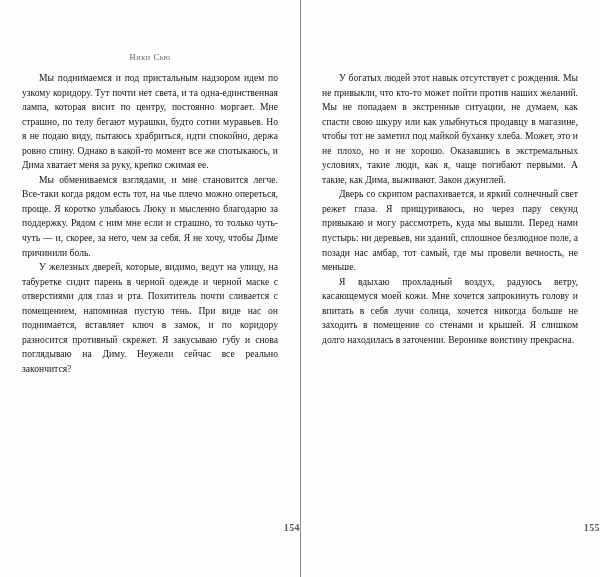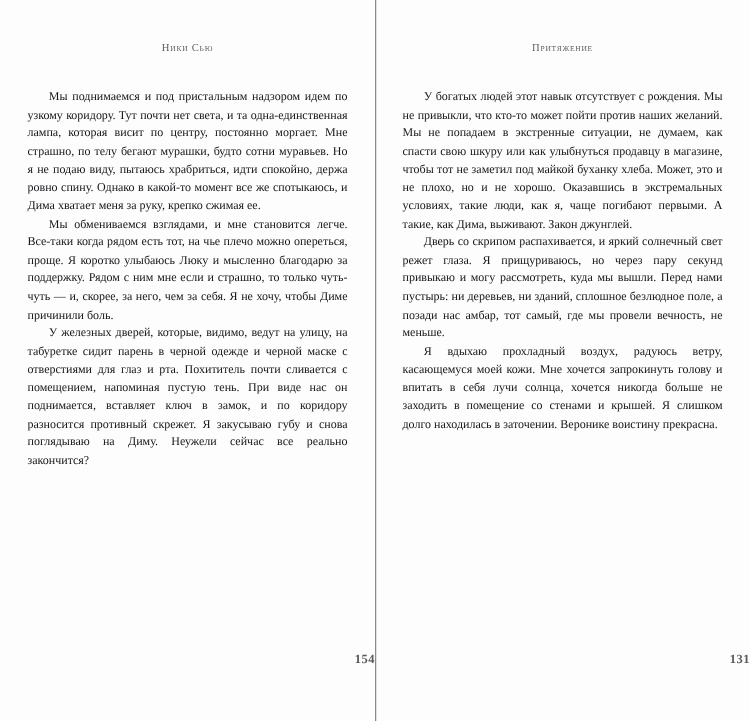--- a/index.html
+++ b/index.html
@@ -44,21 +44,21 @@
 
   .page-left {
     padding: 0 22px 0 22px;
   }
   .page-right {
     padding: 0 22px 0 22px;
   }
 
   .running-head {
     position: absolute;
-    top: 33px;
+    top: 52px;
     left: 0;
     width: 300px;
     text-align: center;
     font-size: 8.5px;
     letter-spacing: 0.6px;
     color: #5e5e5e;
     font-variant: small-caps;
   }
 
   .body-text {
@@ -112,24 +112,23 @@
       <p>Мы обмениваемся взглядами, и мне становится легче. Все-таки когда рядом есть тот, на чье плечо можно опереться, проще. Я коротко улыбаюсь Люку и мысленно благодарю за поддержку. Рядом с ним мне если и страшно, то только чуть-чуть — и, скорее, за него, чем за себя. Я не хочу, чтобы Диме причинили боль.</p>
       <p>У железных дверей, которые, видимо, ведут на улицу, на табуретке сидит парень в черной одежде и черной маске с отверстиями для глаз и рта. Похититель почти сливается с помещением, напоминая пустую тень. При виде нас он поднимается, вставляет ключ в замок, и по коридору разносится противный скрежет. Я закусываю губу и снова поглядываю на Диму. Неужели сейчас все реально закончится?</p>
     </div>
 
     <div class="folio">154</div>
   </div>
 
   <div class="gutter-line"></div>
 
   <div class="page page-right">
-    <div class="running-head">Притяжение</div>
 
     <div class="body-text">
       <p>У богатых людей этот навык отсутствует с рождения. Мы не привыкли, что кто-то может пойти против наших желаний. Мы не попадаем в экстренные ситуации, не думаем, как спасти свою шкуру или как улыбнуться продавцу в магазине, чтобы тот не заметил под майкой буханку хлеба. Может, это и не плохо, но и не хорошо. Оказавшись в экстремальных условиях, такие люди, как я, чаще погибают первыми. А такие, как Дима, выживают. Закон джунглей.</p>
       <p>Дверь со скрипом распахивается, и яркий солнечный свет режет глаза. Я прищуриваюсь, но через пару секунд привыкаю и могу рассмотреть, куда мы вышли. Перед нами пустырь: ни деревьев, ни зданий, сплошное безлюдное поле, а позади нас амбар, тот самый, где мы провели вечность, не меньше.</p>
       <p>Я вдыхаю прохладный воздух, радуюсь ветру, касающемуся моей кожи. Мне хочется запрокинуть голову и впитать в себя лучи солнца, хочется никогда больше не заходить в помещение со стенами и крышей. Я слишком долго находилась в заточении. Веронике воистину прекрасна.</p>
     </div>
 
-    <div class="folio">131</div>
+    <div class="folio">155</div>
   </div>
 
 </div>
 
 </body></html>

